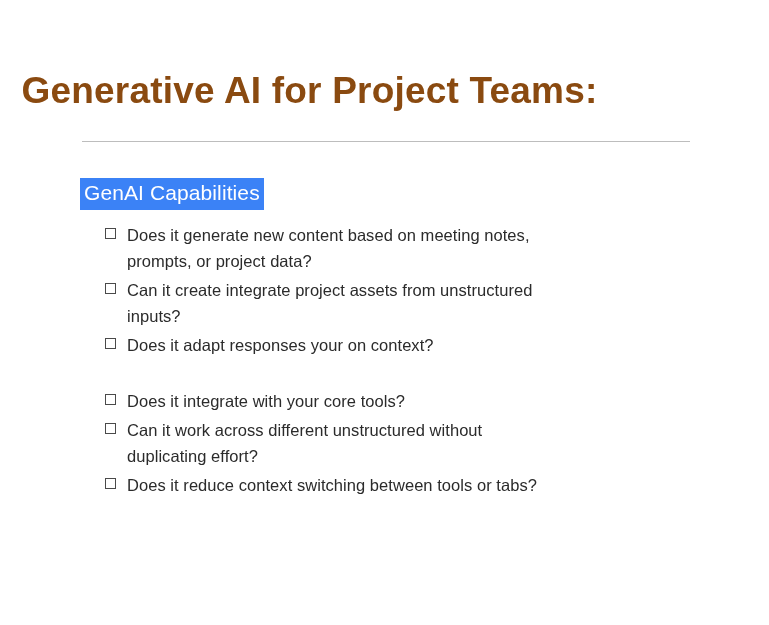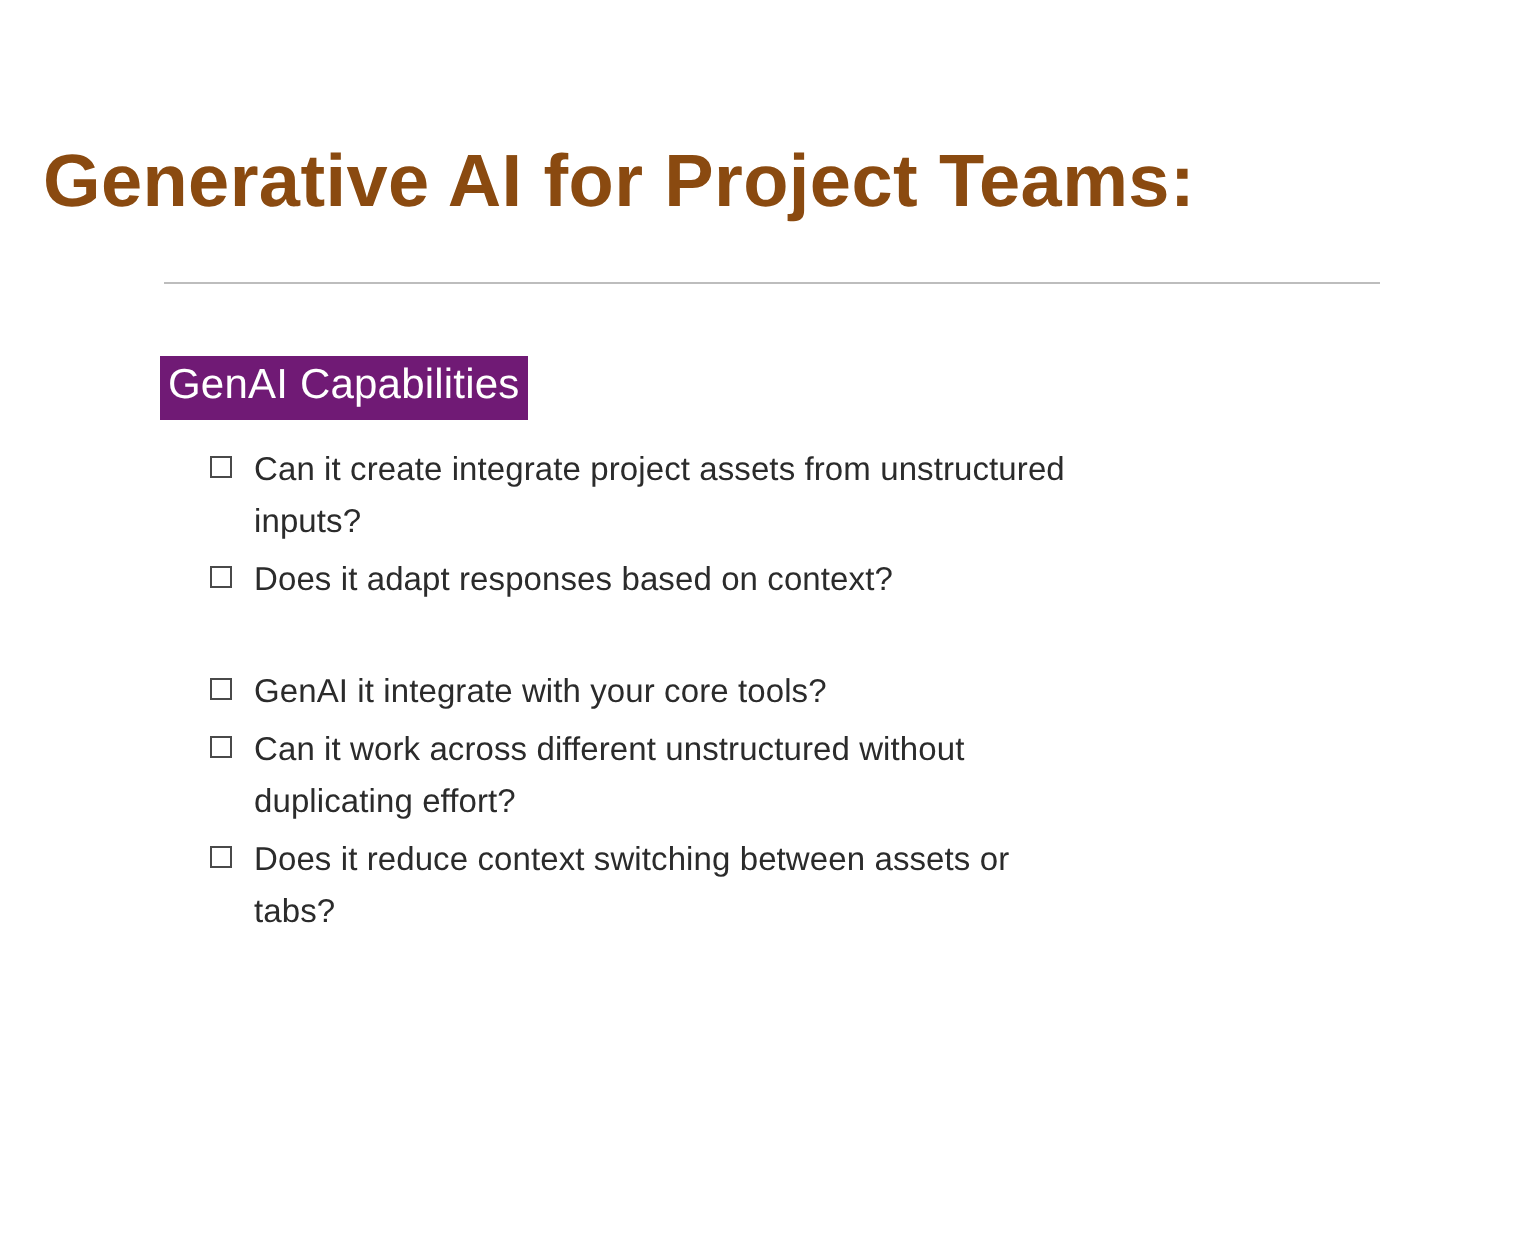--- a/index.html
+++ b/index.html
@@ -54,21 +54,21 @@
   .section {
     margin-bottom: 0;
   }
   .section + .section {
     margin-top: 30px;
   }
 
   .section-heading {
     margin-left: 80px;
     display: inline-block;
-    background: #701a75;
+    background: #3b82f6;
     color: #ffffff;
     font-size: 21px;
     font-weight: 500;
     line-height: 1.35;
     padding: 1px 4px 3px 4px;
     letter-spacing: 0.1px;
     white-space: nowrap;
   }
 
   .items {
@@ -117,40 +117,44 @@
     <div class="divider"></div>
   </div>
 
   <div class="sections">
 
     <div class="section">
       <div class="section-heading">GenAI Capabilities</div>
       <ul class="items">
         <li class="item">
           <span class="checkbox"></span>
+          <span class="item-text">Does it generate new content based on meeting notes, prompts, or project data?</span>
+        </li>
+        <li class="item">
+          <span class="checkbox"></span>
           <span class="item-text">Can it create integrate project assets from unstructured inputs?</span>
         </li>
         <li class="item">
           <span class="checkbox"></span>
-          <span class="item-text">Does it adapt responses based on context?</span>
+          <span class="item-text">Does it adapt responses your on context?</span>
         </li>
       </ul>
     </div>
 
     <div class="section">
       <ul class="items">
         <li class="item">
           <span class="checkbox"></span>
-          <span class="item-text">GenAI it integrate with your core tools?</span>
+          <span class="item-text">Does it integrate with your core tools?</span>
         </li>
         <li class="item">
           <span class="checkbox"></span>
           <span class="item-text">Can it work across different unstructured without duplicating effort?</span>
         </li>
         <li class="item">
           <span class="checkbox"></span>
-          <span class="item-text">Does it reduce context switching between assets or tabs?</span>
+          <span class="item-text">Does it reduce context switching between tools or tabs?</span>
         </li>
       </ul>
     </div>
 
   </div>
 </div>
 
 </body></html>

